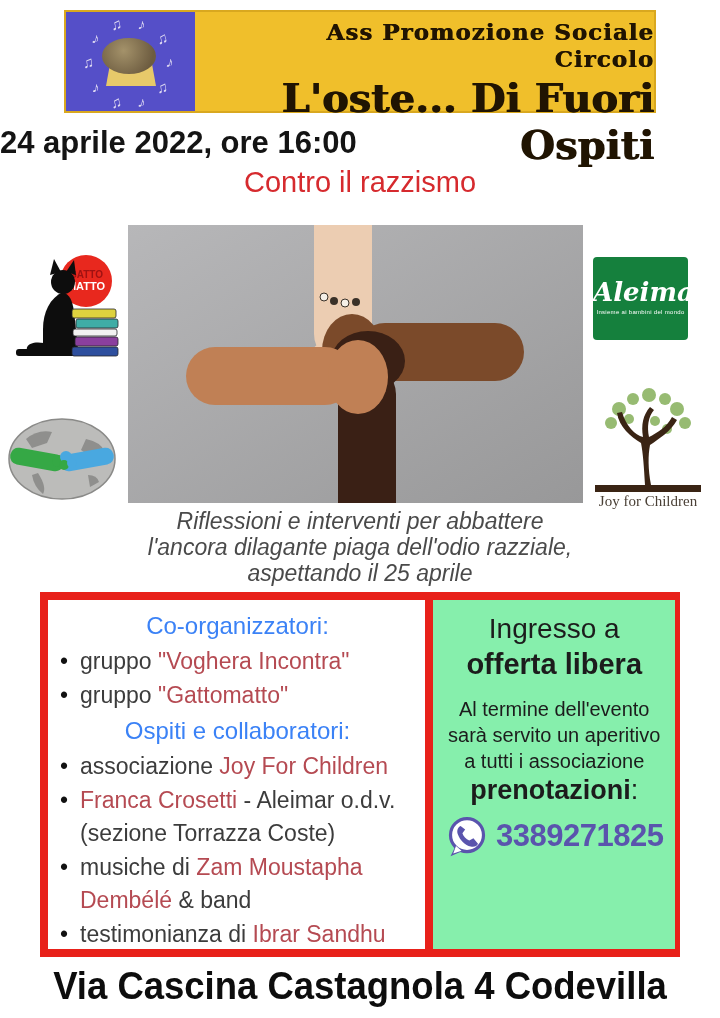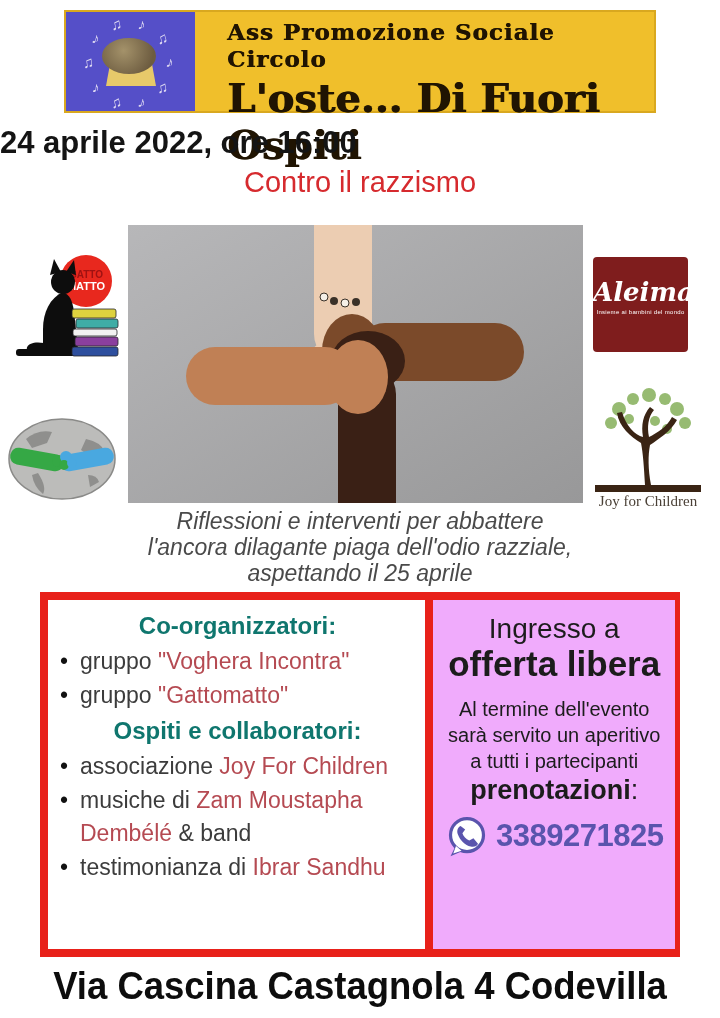--- a/index.html
+++ b/index.html
@@ -9,58 +9,58 @@
 
   
   .banner { margin:10px 0 0 64px; width:592px; height:103px; display:flex;
             border:2px solid #d9a81f; background:#f0bf2b; }
   .banner-logo { width:129px; height:99px; background:#554fc8; position:relative; flex:none; }
   .note { position:absolute; color:#ded9f2; font-size:15px; transform:translate(-50%,-50%); }
   .snail-shell { position:absolute; left:36px; top:26px; width:54px; height:36px; border-radius:50%;
                  background:radial-gradient(circle at 40% 35%, #a4926a, #6d5c40 75%); z-index:2; }
   .snail-base { position:absolute; left:40px; top:52px; width:50px; height:22px;
                 background:#e7c96a; clip-path:polygon(8% 0,92% 0,100% 100%,0 100%); }
-  .banner-text { flex:1; text-align:left; color:#201402; padding-top:6px;
+  .banner-text { flex:1; text-align:right; color:#201402; padding-top:6px;
                  font-family:"DejaVu Serif", serif; font-weight:bold;margin-left:32px; }
   .banner-line1 { font-size:23px; letter-spacing:1px; text-shadow:0.6px 0 #201402; }
   .banner-line2 { font-size:40px; margin-top:2px; text-shadow:1px 0 #201402; }
 
   
   .date-line { margin-top:12px; text-align:left; font-size:31px; font-weight:bold; color:#141414; }
   .event-title { margin-top:5px; text-align:center; font-size:29px; font-weight:normal; color:#d62a2e; }
 
   
   .middle { margin-top:26px; display:grid; grid-template-columns:128px 455px 137px; height:278px; }
   .logo-col { position:relative; }
   .logo-gattomatto { position:absolute; left:10px; top:26px; }
   .logo-earth { position:absolute; left:6px; top:186px; }
-  .logo-aleimar { position:absolute; left:10px; top:32px; width:95px; height:95px; background:#7f1d1d;
+  .logo-aleimar { position:absolute; left:10px; top:32px; width:95px; height:83px; background:#15803d;
                   border-radius:4px; text-align:center; padding-top:22px; }
   .aleimar-name { color:#fff; font-family:"DejaVu Serif", serif; font-style:italic; font-weight:bold;
                   font-size:26px; line-height:26px; }
   .aleimar-tagline { color:#fff; font-size:6px; margin-top:4px; letter-spacing:0.3px; }
   .logo-joy { position:absolute; left:4px; top:160px; }
   .photo { width:455px; height:278px; }
 
   
   .caption { margin-top:5px; text-align:center; font-style:italic; color:#4a4a4a;
              font-size:23px; line-height:26px; }
 
   
   .info-box { margin:6px 40px 0 40px; height:365px; border:8px solid #e8211a; display:flex; background:#fff; }
   .col-left { width:377px; flex:none; padding:8px 6px 0 8px; }
-  .col-heading { text-align:center; font-size:24px; font-weight:bold; color:#0f766e; line-height:36px; }
+  .col-heading { text-align:center; font-size:24px; font-weight:normal; color:#3b82f6; line-height:36px; }
   .org-list { list-style:none; font-size:23px; color:#3c3c3c; }
   .org-list li { position:relative; padding-left:24px; line-height:33px; margin:1px 0; }
   .org-list li::before { content:"•"; position:absolute; left:4px; top:0; color:#111; }
   .seg.red { color:#b54a52; }
-  .col-right { flex:1; background:#f0abfc; border-left:8px solid #e8211a; text-align:center;
+  .col-right { flex:1; background:#86efac; border-left:8px solid #e8211a; text-align:center;
                padding:12px 12px 0 12px; color:#1c1c1c; }
   .ingresso1 { font-size:28px; line-height:34px; }
-  .ingresso2 { font-size:35px; font-weight:bold; line-height:36px; }
+  .ingresso2 { font-size:29px; font-weight:bold; line-height:36px; }
   .panel-body { margin-top:14px; font-size:20px; line-height:26px; }
   .info1 { margin-top:16px; font-size:25px; line-height:30px; }
   .info2 { font-size:27px; line-height:32px; }
   .info2 .bold { font-weight:bold; }
   .phone-row { margin-top:8px; display:flex; align-items:center; justify-content:flex-start; gap:7px; }
   .phone-number { font-size:31px; font-weight:bold; color:#5a54ad; letter-spacing:-0.5px; }
 
   
   .footer-address { margin-top:8px; text-align:center; font-size:38px; font-weight:bold; color:#0d0d0d;
                     transform:scaleX(0.96); white-space:nowrap; line-height:42px; }
@@ -201,28 +201,29 @@
   <section class="info-box">
     <div class="col-left">
       <div class="col-heading">Co-organizzatori:</div>
       <ul class="org-list">
         <li><span class="seg dark">gruppo </span><span class="seg red">"Voghera Incontra"</span></li>
         <li><span class="seg dark">gruppo </span><span class="seg red">"Gattomatto"</span></li>
       </ul>
       <div class="col-heading">Ospiti e collaboratori:</div>
       <ul class="org-list">
         <li><span class="seg dark">associazione </span><span class="seg red">Joy For Children</span></li>
+        <li><span class="seg red">Franca Crosetti</span><span class="seg dark"> - Aleimar o.d.v. (sezione Torrazza Coste)</span></li>
         <li><span class="seg dark">musiche di </span><span class="seg red">Zam Moustapha Dembélé</span><span class="seg dark"> &amp; band</span></li>
         <li><span class="seg dark">testimonianza di </span><span class="seg red">Ibrar Sandhu</span></li>
       </ul>
     </div>
     <div class="col-right">
       <div class="ingresso1">Ingresso a</div>
       <div class="ingresso2">offerta libera</div>
-      <div class="panel-body">Al termine dell'evento sarà servito un aperitivo a tutti i partecipanti</div>
+      <div class="panel-body">Al termine dell'evento sarà servito un aperitivo a tutti i associazione</div>
       <div class="info2"><span class="bold">prenotazioni</span><span>:</span></div>
       <div class="phone-row">
         <svg width="44" height="44" viewBox="0 0 48 48">
           <circle cx="24" cy="23" r="18" fill="#ffffff" stroke="#5a54ad" stroke-width="3.5"></circle>
           <polygon points="11,36 6,46 18,41" fill="#5a54ad"></polygon>
           <polygon points="12,35 9,43 18,40" fill="#ffffff"></polygon>
           <path fill="#5a54ad" d="M17,13 c-3,1.5 -4.5,5 -3,9 2.5,7 8,12 14,13.5 4,1 7,-0.5 8,-3 l-5,-6 -4.5,2.5 c-3.5,-1.5 -6.5,-4.5 -7.5,-8 l3,-4 z"></path>
         </svg>
         <span class="phone-number">3389271825</span>
       </div>

